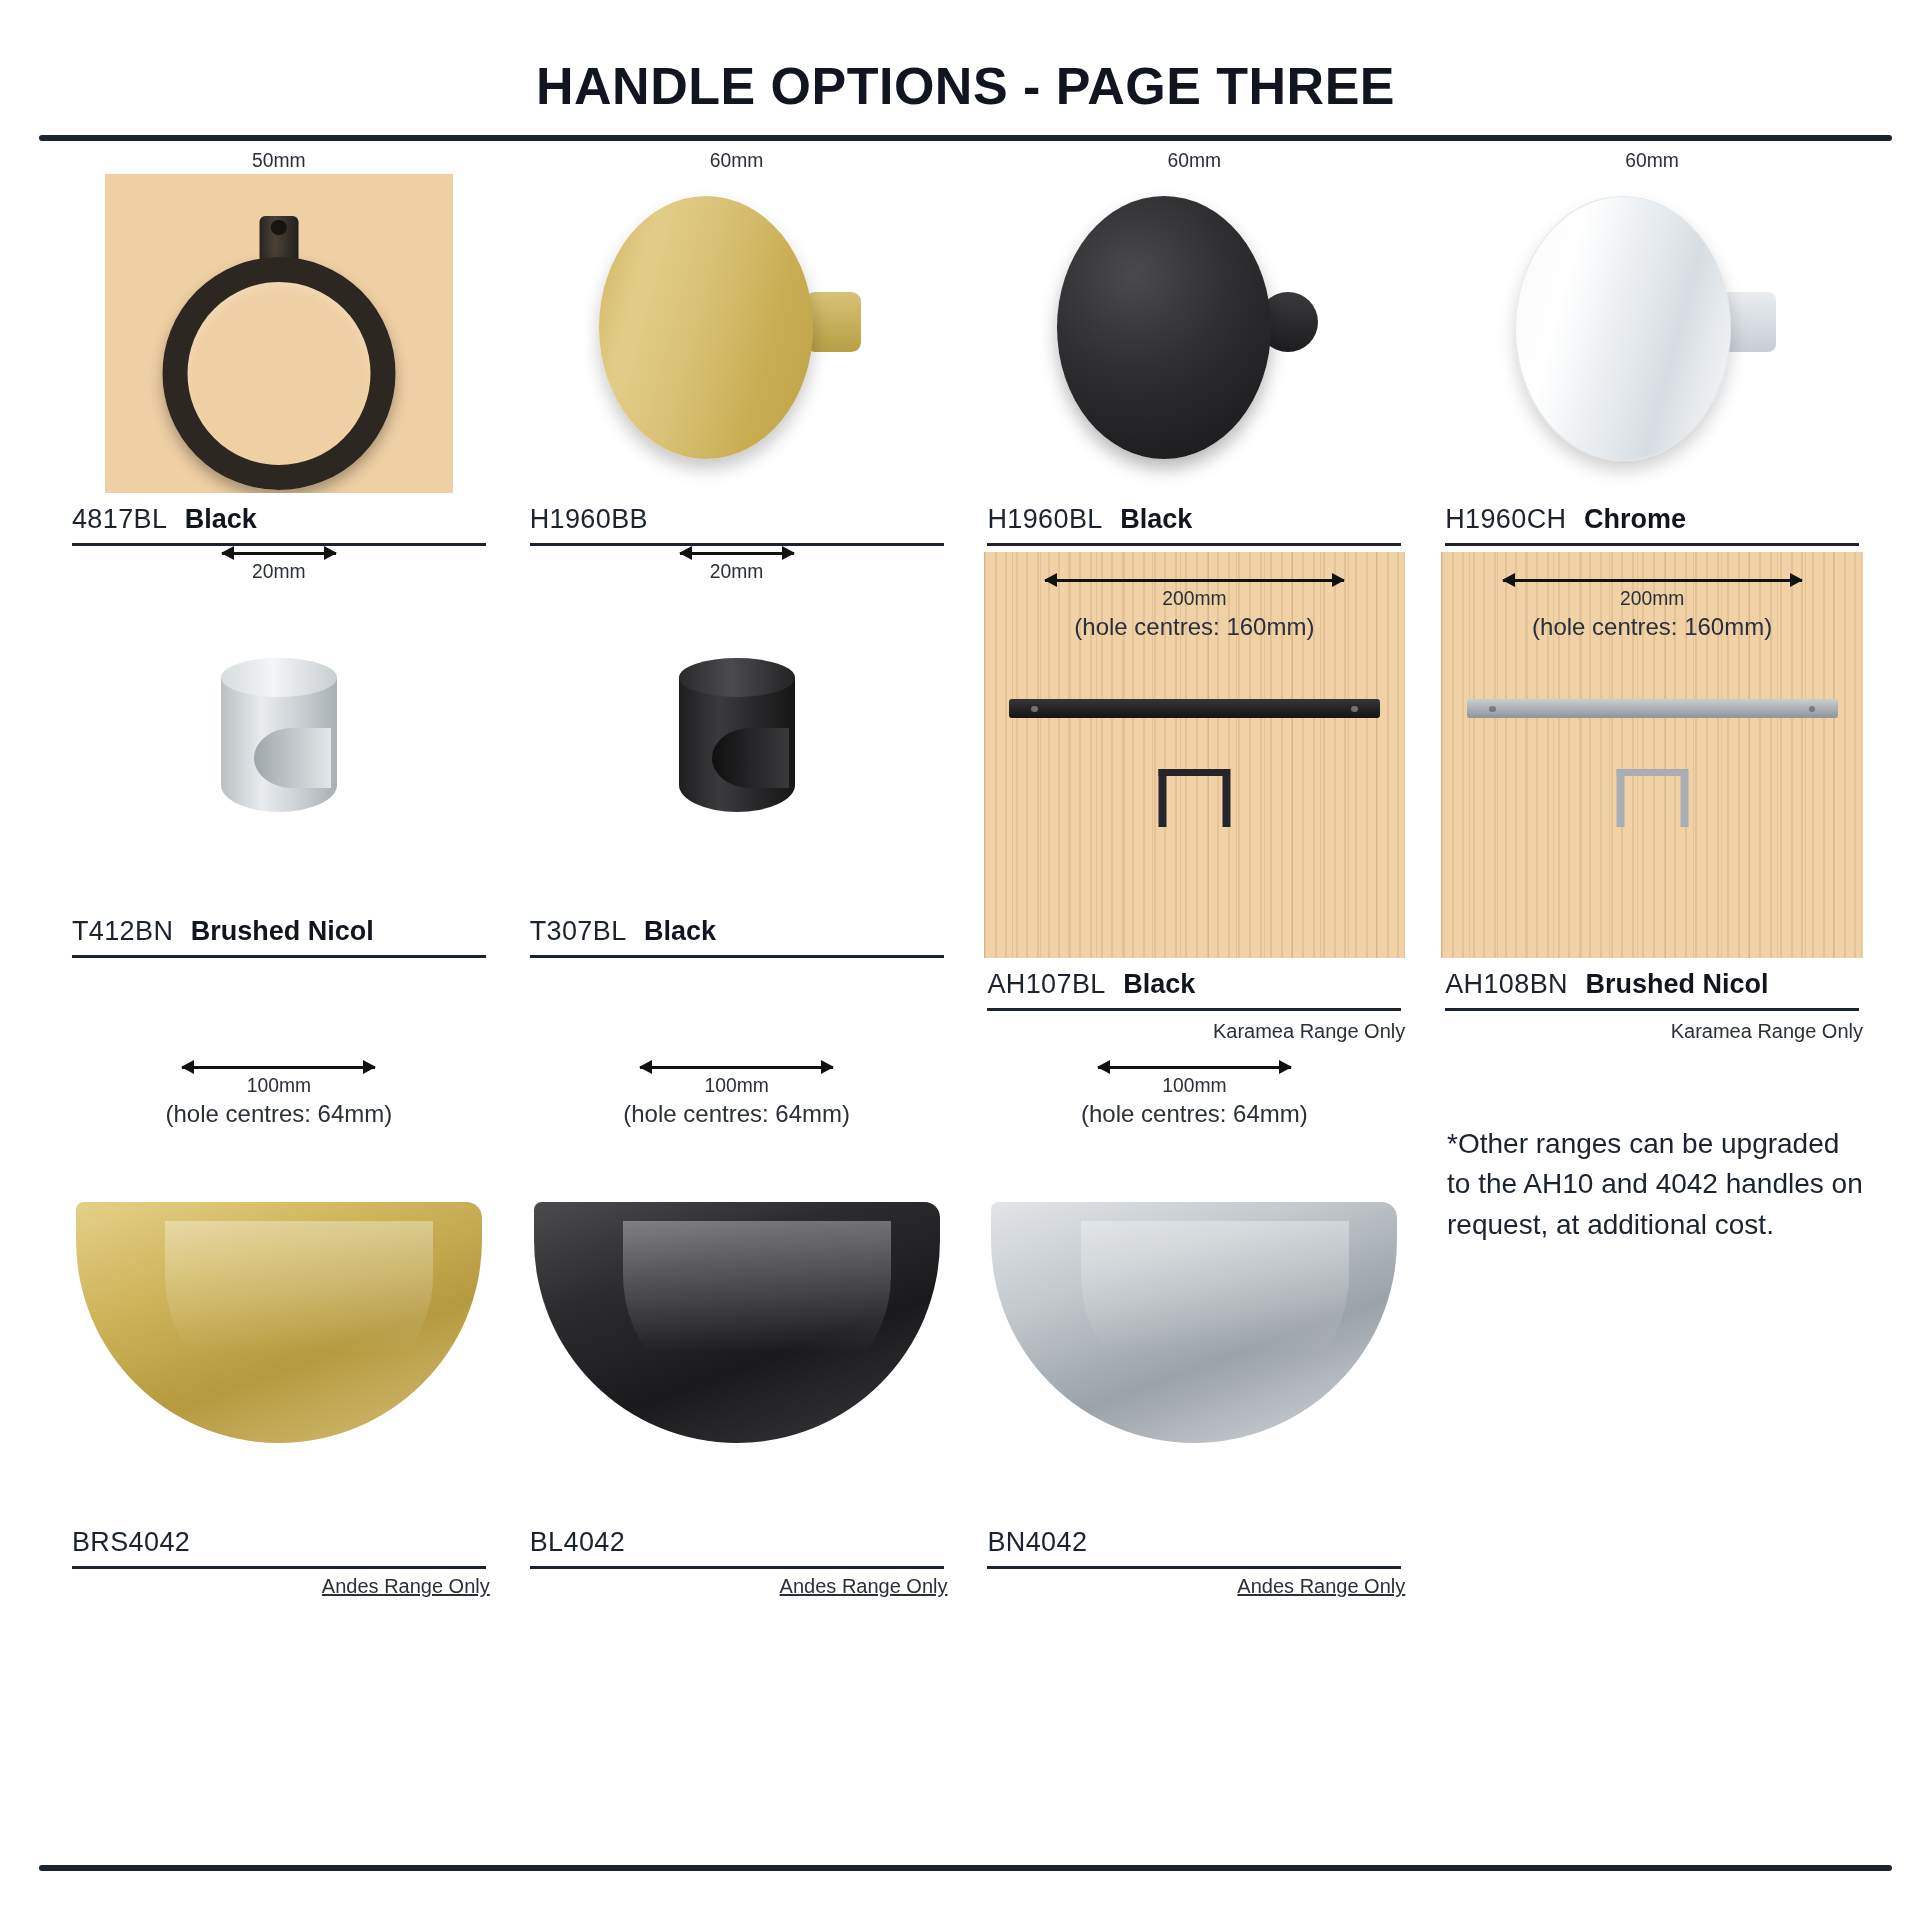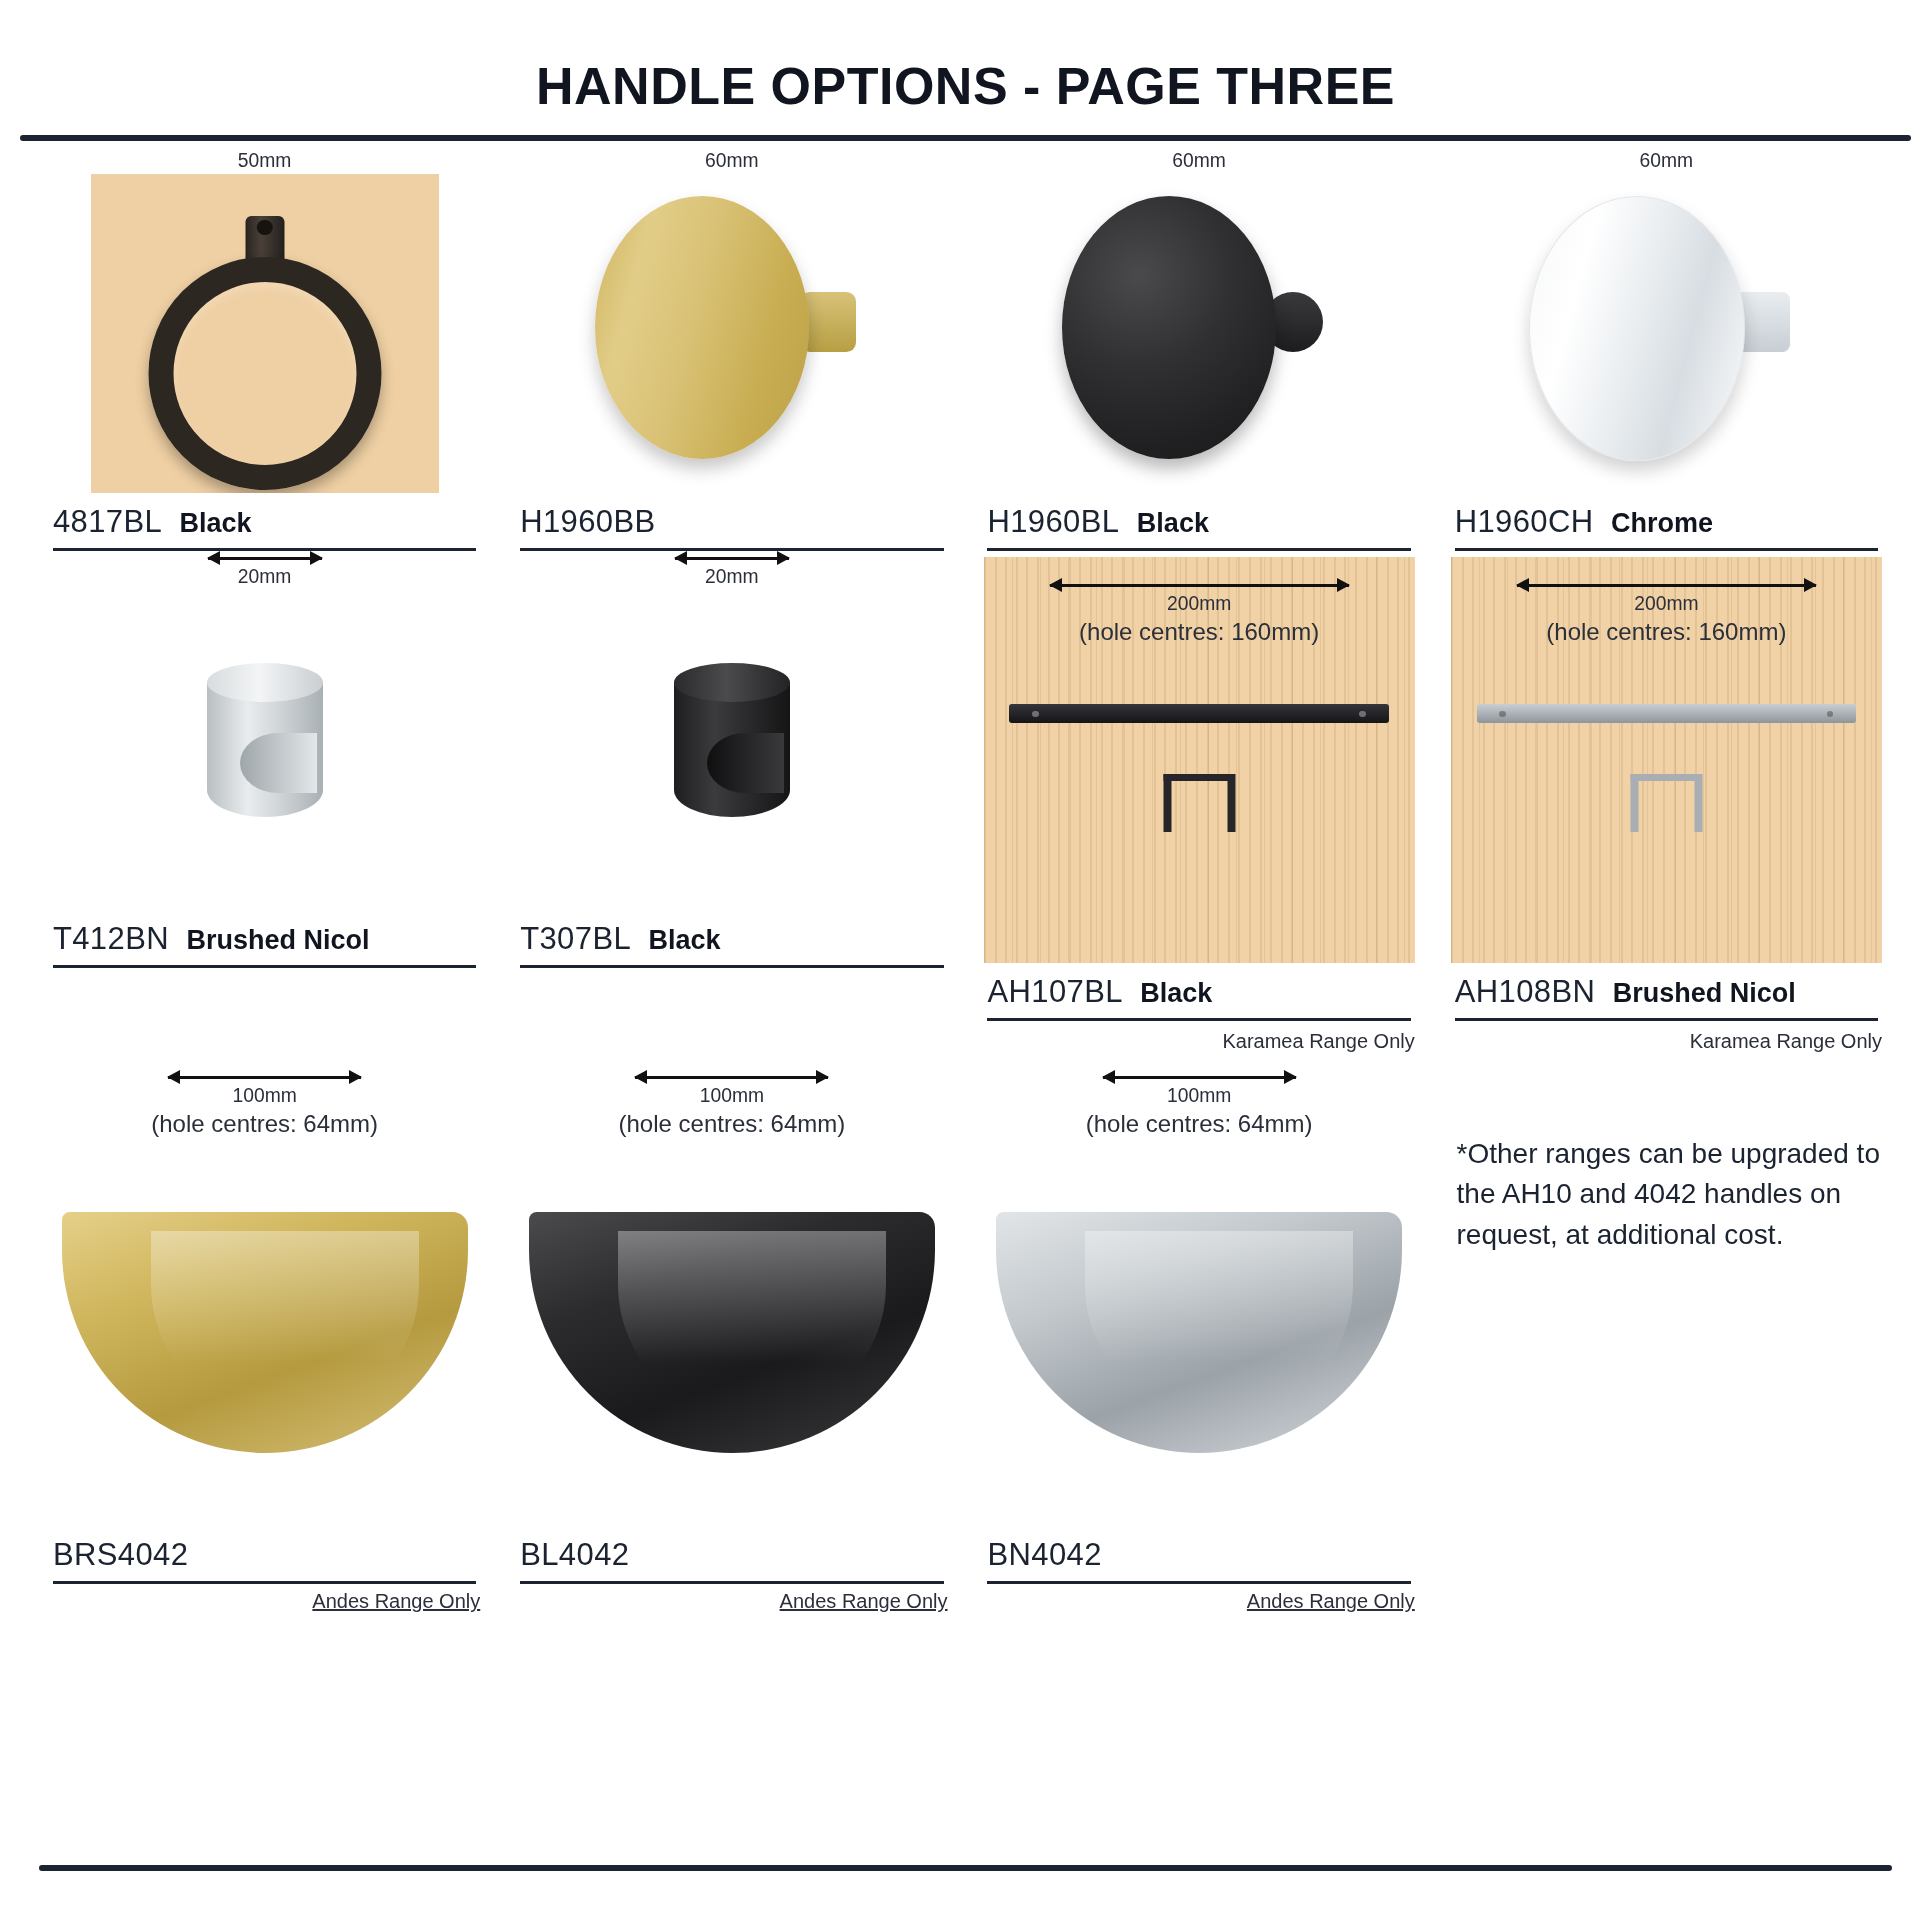--- a/index.html
+++ b/index.html
@@ -13,21 +13,21 @@
     font-family: "Liberation Sans", sans-serif;
     color: #1a1f2b;
     position: relative;
     overflow: hidden;
   }
   .page {
     position: relative;
     width: 1931px;
     height: 1931px;
     box-sizing: border-box;
-    padding: 0 49px;
+    padding: 0 68px;
   }
   .page-title {
     text-align: center;
     font-size: 52px;
     font-weight: 800;
     letter-spacing: 0.5px;
     color: #11151f;
     padding-top: 56px;
     padding-bottom: 19.3px;
   }
@@ -318,21 +318,21 @@
   }
 
   
   .label-row {
     display: flex;
     align-items: baseline;
     gap: 17.4px;
     padding: 11.6px 3.9px 7.7px 3.9px;
   }
   .code {
-    font-size: 31px;
+    font-size: 27px;
     font-weight: 400;
     color: #1b2330;
     letter-spacing: 0.4px;
     white-space: nowrap;
   }
   .finish {
     font-size: 27px;
     font-weight: 700;
     color: #11151f;
     white-space: nowrap;

